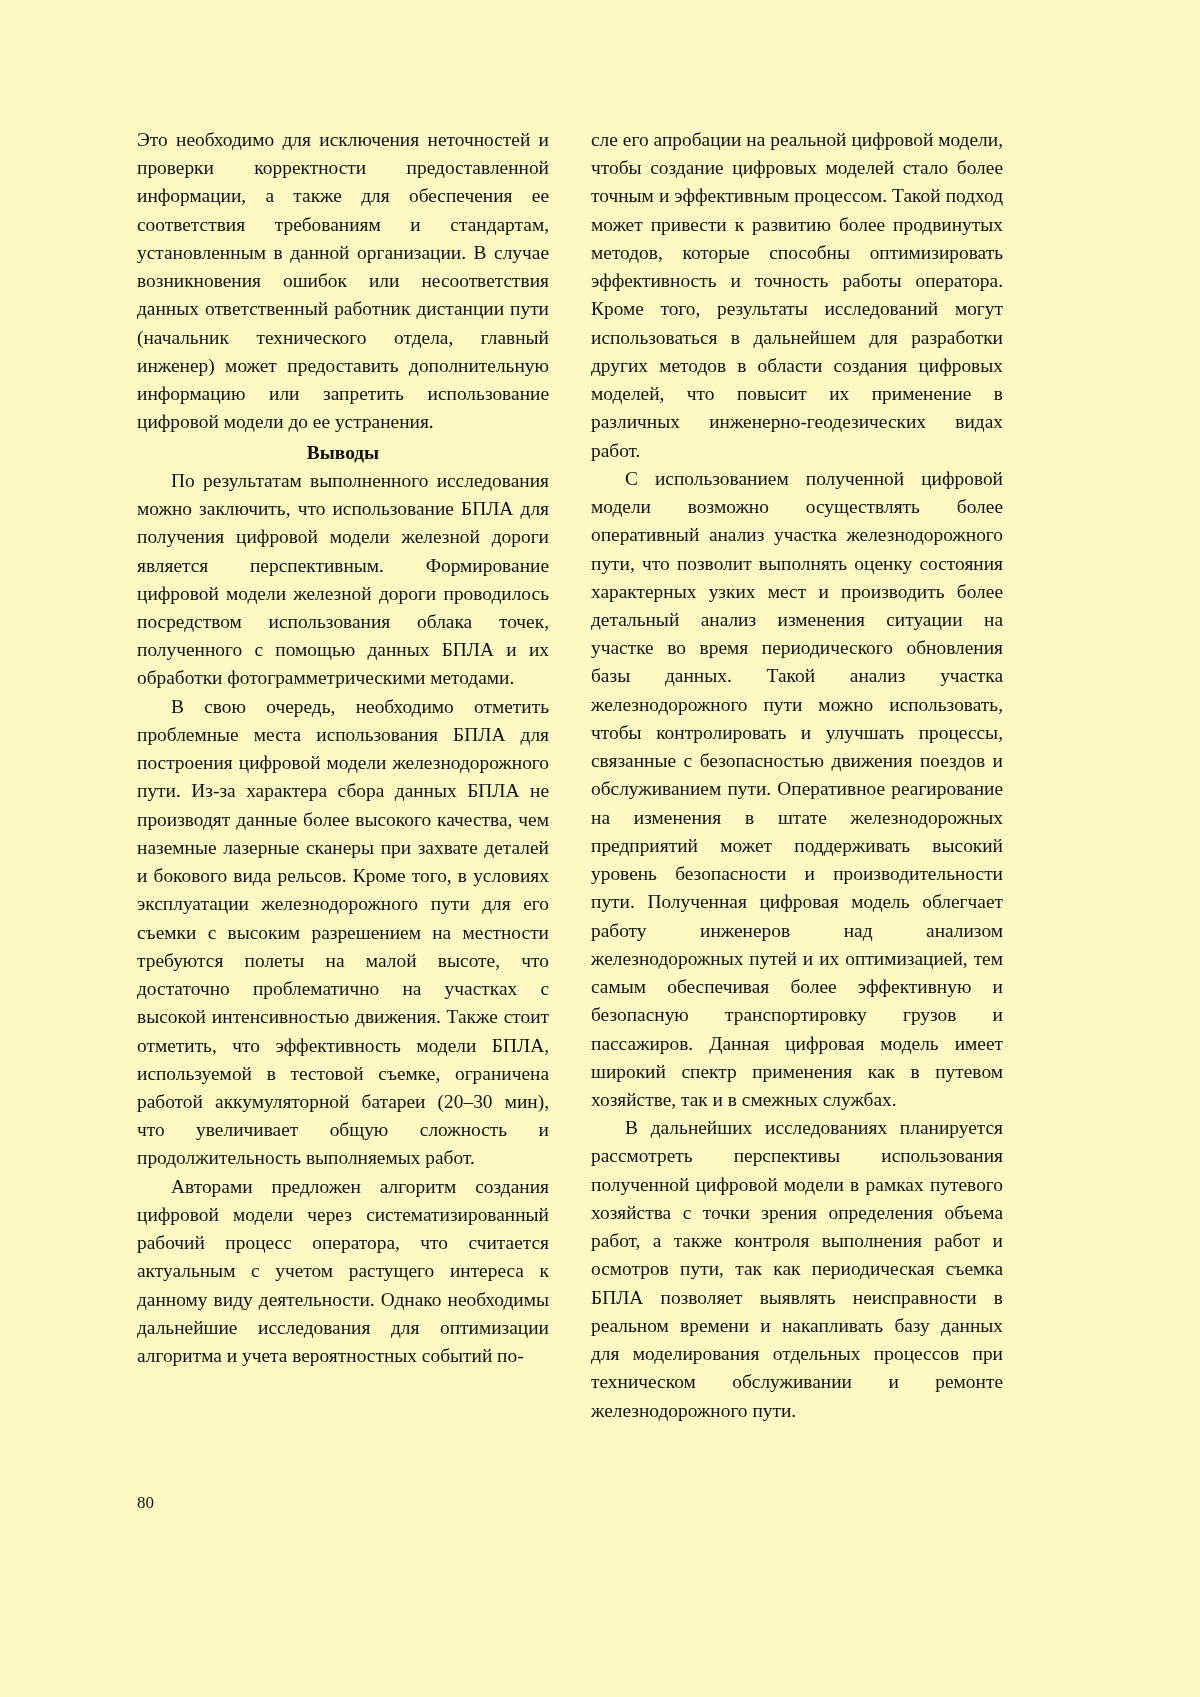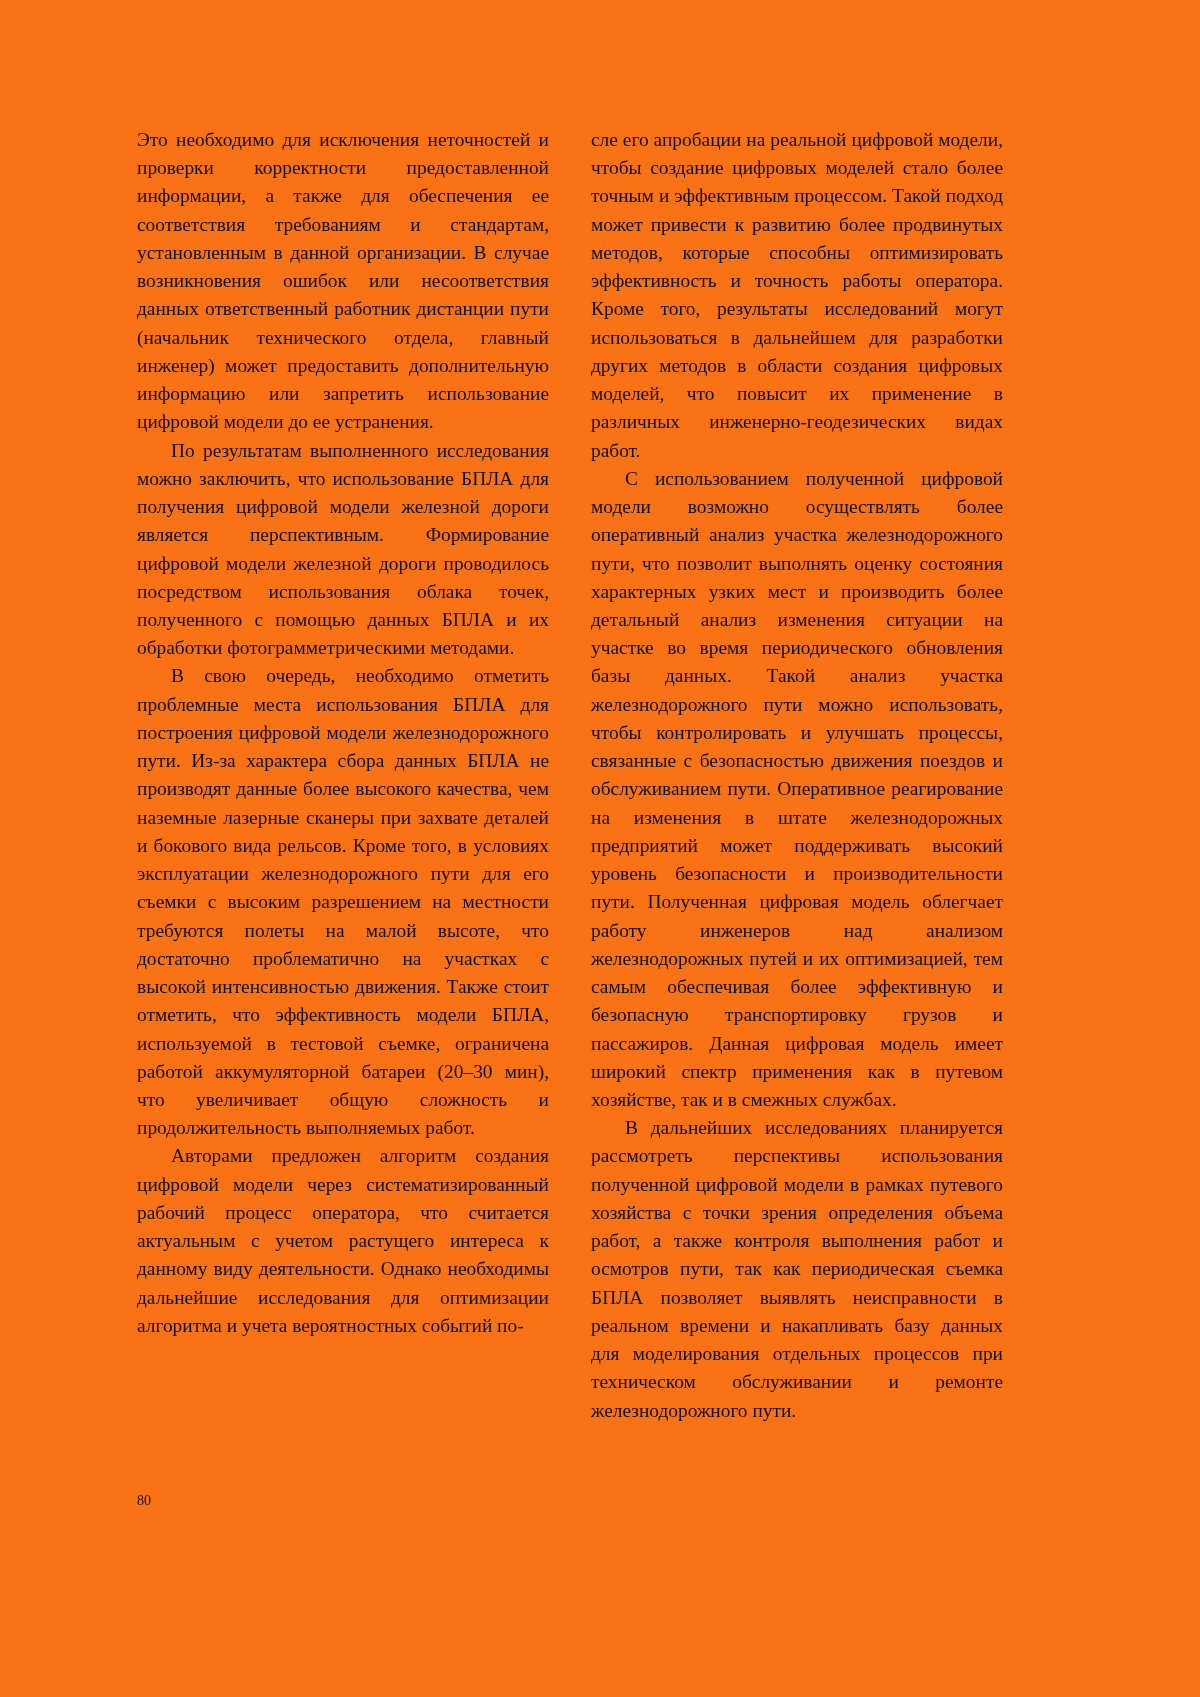--- a/index.html
+++ b/index.html
@@ -12,21 +12,21 @@
     height: 1697px;
     position: relative;
     font-family: "Liberation Serif", "DejaVu Serif", serif;
     color: #111111;
   }
   .page {
     position: absolute;
     left: 0; top: 0;
     width: 1200px;
     height: 1697px;
-    background: #f97316;
+    background: #fef9c3;
   }
   .content {
     position: absolute;
     left: 137px;
     top: 126px;
     width: 867px;
   }
   .columns {
     display: flex;
     flex-direction: row;
@@ -57,34 +57,35 @@
     text-align: center;
     font-size: 19.4px;
     line-height: 1.455;
     font-weight: bold;
     padding-top: 2px;
   }
   .page-number {
     position: absolute;
     left: 137px;
     top: 1493px;
-    font-size: 14px;
+    font-size: 17px;
     color: #111111;
     font-family: "Liberation Serif", "DejaVu Serif", serif;
   }
 </style>
 </head>
 <body>
 
 <div class="page">
   <div class="content">
     <div class="columns">
 
       <div class="col">
         <p class="noindent">Это необходимо для исключения неточностей и проверки корректности предоставленной информации, а также для обеспечения ее соответствия требованиям и стандартам, установленным в данной организации. В случае возникновения ошибок или несоответствия данных ответственный работник дистанции пути (начальник технического отдела, главный инженер) может предоставить дополнительную информацию или запретить использование цифровой модели до ее устранения.</p>
+        <div class="heading">Выводы</div>
         <p class="indent">По результатам выполненного исследования можно заключить, что использование БПЛА для получения цифровой модели железной дороги является перспективным. Формирование цифровой модели железной дороги проводилось посредством использования облака точек, полученного с помощью данных БПЛА и их обработки фотограмметрическими методами.</p>
         <p class="indent">В свою очередь, необходимо отметить проблемные места использования БПЛА для построения цифровой модели железнодорожного пути. Из-за характера сбора данных БПЛА не производят данные более высокого качества, чем наземные лазерные сканеры при захвате деталей и бокового вида рельсов. Кроме того, в условиях эксплуатации железнодорожного пути для его съемки с высоким разрешением на местности требуются полеты на малой высоте, что достаточно проблематично на участках с высокой интенсивностью движения. Также стоит отметить, что эффективность модели БПЛА, используемой в тестовой съемке, ограничена работой аккумуляторной батареи (20–30 мин), что увеличивает общую сложность и продолжительность выполняемых работ.</p>
         <p class="indent">Авторами предложен алгоритм создания цифровой модели через систематизированный рабочий процесс оператора, что считается актуальным с учетом растущего интереса к данному виду деятельности. Однако необходимы дальнейшие исследования для оптимизации алгоритма и учета вероятностных событий по-</p>
       </div>
 
       <div class="col">
         <p class="noindent">сле его апробации на реальной цифровой модели, чтобы создание цифровых моделей стало более точным и эффективным процессом. Такой подход может привести к развитию более продвинутых методов, которые способны оптимизировать эффективность и точность работы оператора. Кроме того, результаты исследований могут использоваться в дальнейшем для разработки других методов в области создания цифровых моделей, что повысит их применение в различных инженерно-геодезических видах работ.</p>
         <p class="indent">С использованием полученной цифровой модели возможно осуществлять более оперативный анализ участка железнодорожного пути, что позволит выполнять оценку состояния характерных узких мест и производить более детальный анализ изменения ситуации на участке во время периодического обновления базы данных. Такой анализ участка железнодорожного пути можно использовать, чтобы контролировать и улучшать процессы, связанные с безопасностью движения поездов и обслуживанием пути. Оперативное реагирование на изменения в штате железнодорожных предприятий может поддерживать высокий уровень безопасности и производительности пути. Полученная цифровая модель облегчает работу инженеров над анализом железнодорожных путей и их оптимизацией, тем самым обеспечивая более эффективную и безопасную транспортировку грузов и пассажиров. Данная цифровая модель имеет широкий спектр применения как в путевом хозяйстве, так и в смежных службах.</p>
         <p class="indent">В дальнейших исследованиях планируется рассмотреть перспективы использования полученной цифровой модели в рамках путевого хозяйства с точки зрения определения объема работ, а также контроля выполнения работ и осмотров пути, так как периодическая съемка БПЛА позволяет выявлять неисправности в реальном времени и накапливать базу данных для моделирования отдельных процессов при техническом обслуживании и ремонте железнодорожного пути.</p>
       </div>

